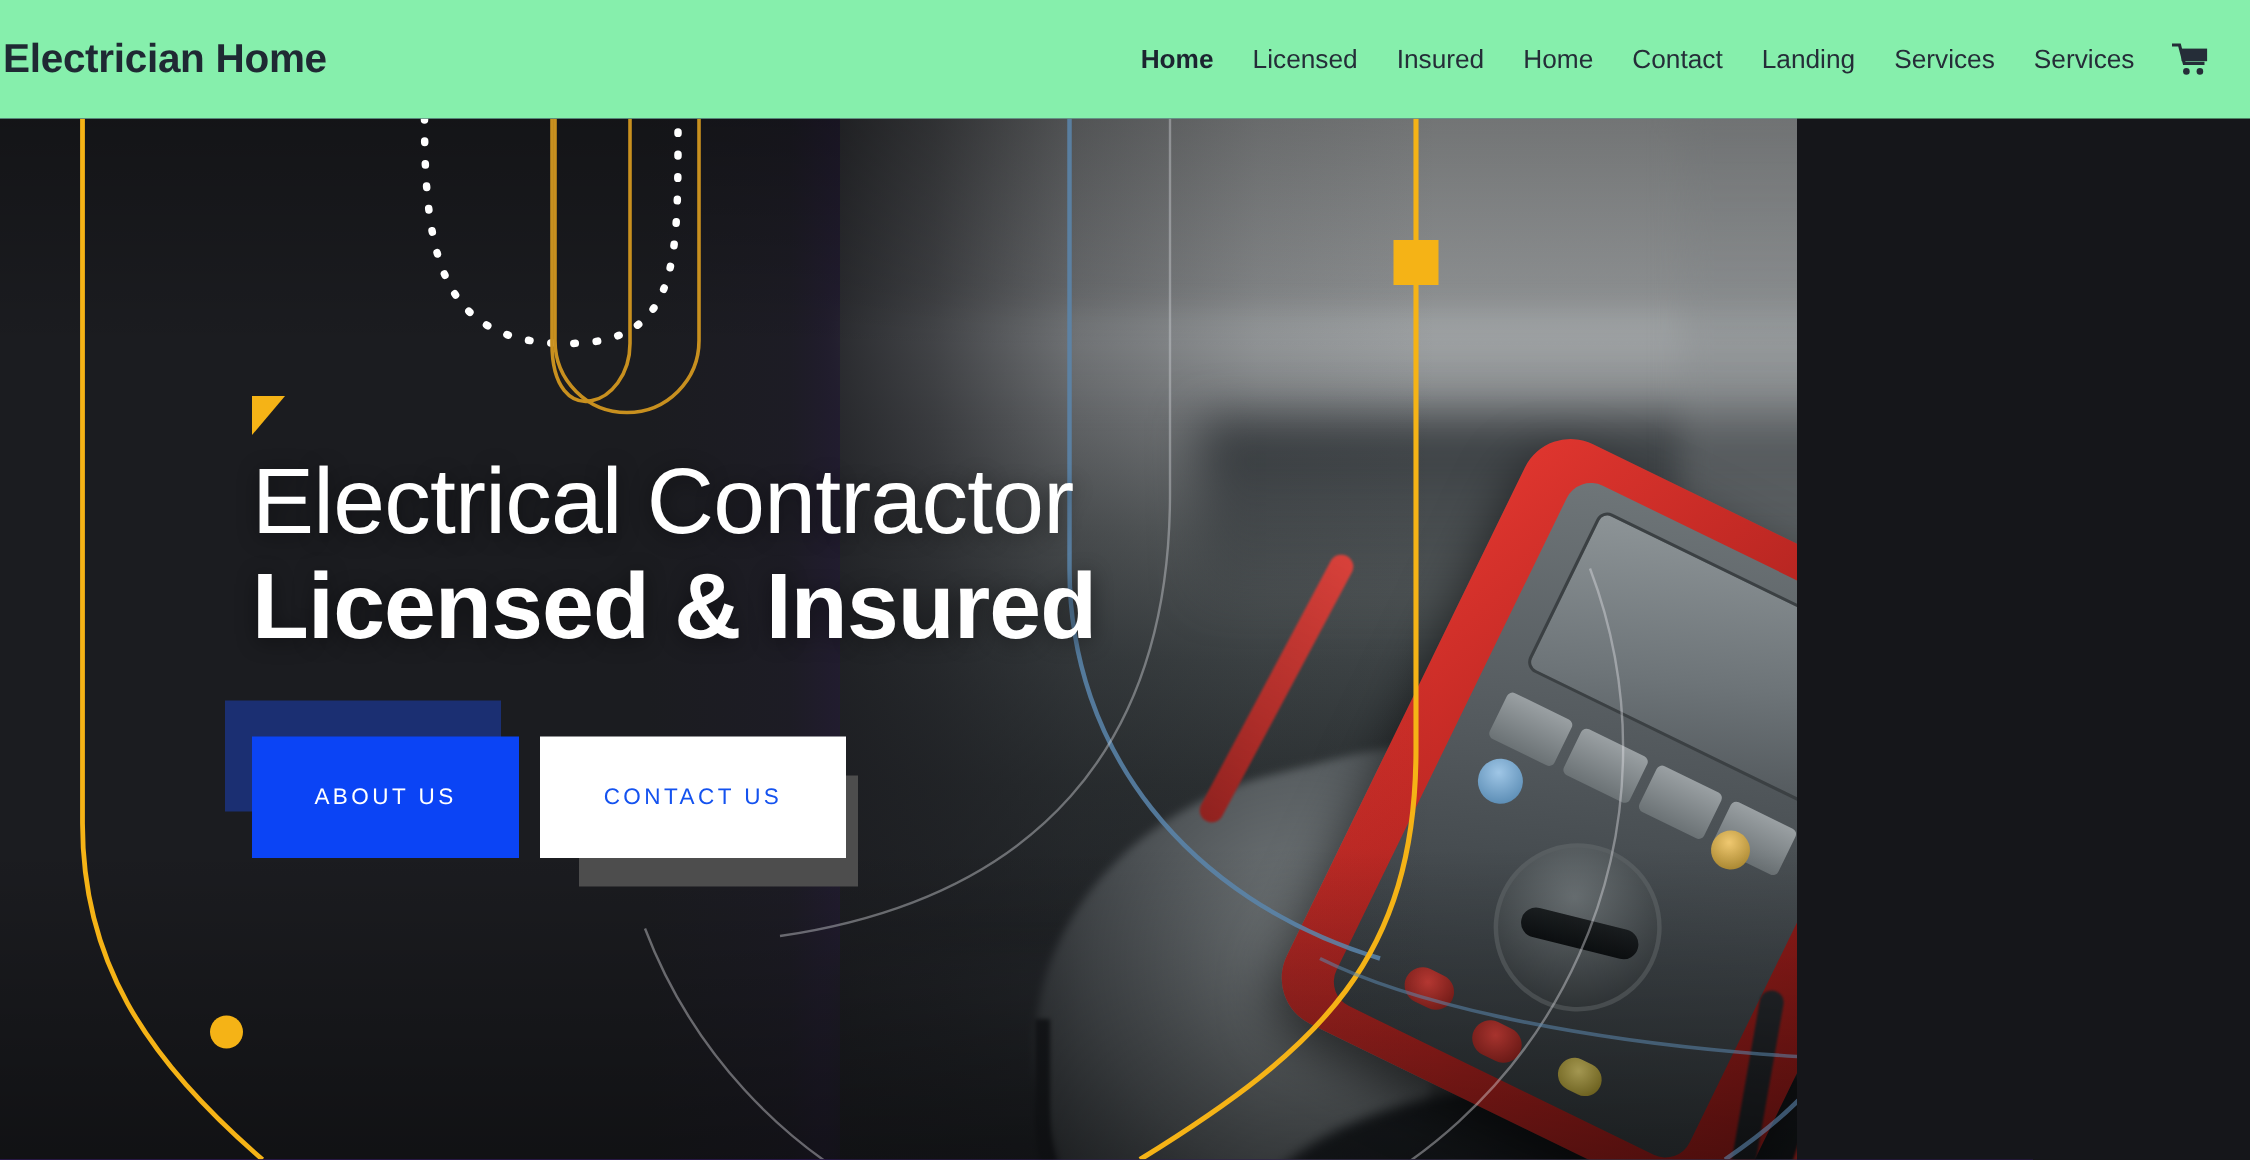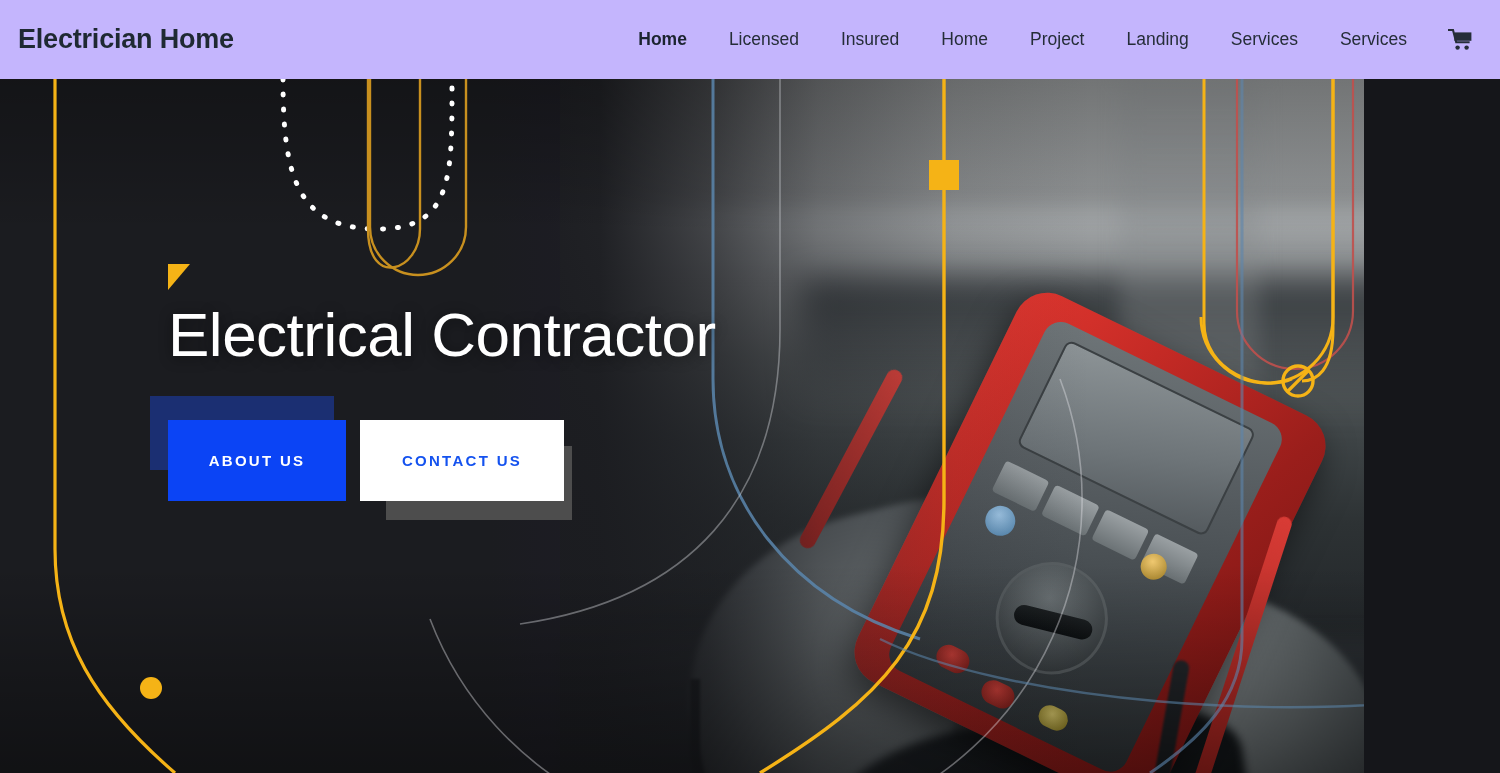--- a/index.html
+++ b/index.html
@@ -7,42 +7,42 @@
   html,body{
     width:1500px; height:773px; overflow:hidden;
     font-family:"Liberation Sans", sans-serif;
     background:#15161a;
   }
   .page{ position:relative; width:1500px; height:773px; overflow:hidden; }
 
   
   .header{
     position:absolute; left:0; top:0; width:1500px; height:79px;
-    background:#c4b5fd; z-index:60;
+    background:#86efac; z-index:60;
     display:flex; align-items:center; justify-content:space-between;
-    padding:0 22px 0 18px;
+    padding:0 22px 0 2px;
   }
   .brand{
     font-size:27px; font-weight:700; color:#1f2933;
     letter-spacing:-0.2px; white-space:nowrap;
   }
-  .nav{ display:flex; align-items:center; gap:16px; }
+  .nav{ display:flex; align-items:center; gap:0; }
   .nav-item{
     font-size:17.5px; color:#252d38; padding:0 13px;
     white-space:nowrap; cursor:pointer; line-height:1;
   }
   .nav-item.active{ font-weight:700; color:#1c2430; }
   .cart-btn{
     display:flex; align-items:center; justify-content:center;
     width:34px; height:34px; margin-left:8px; cursor:pointer;
   }
 
   
   .hero{
-    position:absolute; left:0; top:79px; width:1364px; height:694px;
+    position:absolute; left:0; top:79px; width:1198px; height:694px;
     overflow:hidden; background:#4c1d95;
   }
   
   .photo{ position:absolute; inset:0; }
   .photo .wall{
     position:absolute; left:560px; top:0; width:940px; height:694px;
     background:
       linear-gradient(180deg,#9ea1a2 0%, #8e9193 26%, #5d6263 40%,
                       #3e4446 52%, #2d3234 64%, #24282b 78%, #1c1f22 100%);
   }
@@ -197,39 +197,39 @@
   .btn-shadow{ position:absolute; }
   .btn-wrap.primary .btn-shadow{
     left:-18px; top:-24px; width:184px; height:74px; background:#1b2f72;
   }
   .btn-wrap.secondary .btn-shadow{
     left:26px; top:26px; width:186px; height:74px; background:#4d4d4d;
   }
   .btn{
     position:relative; display:flex; align-items:center; justify-content:center;
     width:178px; height:81px; cursor:pointer;
-    font-size:15px; font-weight:700; letter-spacing:2.3px; white-space:nowrap;
+    font-size:15px; font-weight:400; letter-spacing:2.3px; white-space:nowrap;
   }
   .btn.primary{ background:#0b44f5; color:#ffffff; }
   .btn.secondary{ background:#ffffff; color:#1452ef; width:204px; }
 </style>
 </head>
 <body>
 
 <div class="page">
 
   <div class="header">
     <div class="brand">Electrician Home</div>
 
     <div class="nav">
       <div class="nav-item active">Home</div>
       <div class="nav-item">Licensed</div>
       <div class="nav-item">Insured</div>
       <div class="nav-item">Home</div>
-      <div class="nav-item">Project</div>
+      <div class="nav-item">Contact</div>
       <div class="nav-item">Landing</div>
       <div class="nav-item">Services</div>
       <div class="nav-item">Services</div>
 
       <div class="cart-btn">
         <svg width="26" height="24" viewBox="0 0 26 24" aria-hidden="true">
           <path d="M1 2 h4 l3.2 12.2 h12.4" fill="none" stroke="#252d38" stroke-width="2.1" stroke-linecap="square" stroke-linejoin="miter"></path>
           <rect x="6.4" y="4.4" width="17" height="8.4" fill="#252d38"></rect>
           <circle cx="9.6" cy="19.6" r="2.2" fill="#252d38"></circle>
           <circle cx="18.6" cy="19.6" r="2.2" fill="#252d38"></circle>
@@ -310,20 +310,21 @@
         <path d="M1060 694 C1110 640 1180 610 1230 606" stroke="#f5b316" stroke-width="3" fill="none" opacity="0"></path>
 
         <path d="M1500 610 C1300 650 1000 620 880 560" stroke="#5b86ad" stroke-width="2.4" fill="none" opacity=".55"></path>
       </svg>
     </div>
 
     <div class="hero-content">
       <div class="tri"></div>
 
       <div class="h-line1">Electrical Contractor</div>
+      <div class="h-line2">Licensed &amp; Insured</div>
 
       <div class="cta-row">
 
         <div class="btn-wrap primary">
           <div class="btn-shadow"></div>
           <div class="btn primary">ABOUT US</div>
         </div>
 
         <div class="btn-wrap secondary">
           <div class="btn-shadow"></div>

